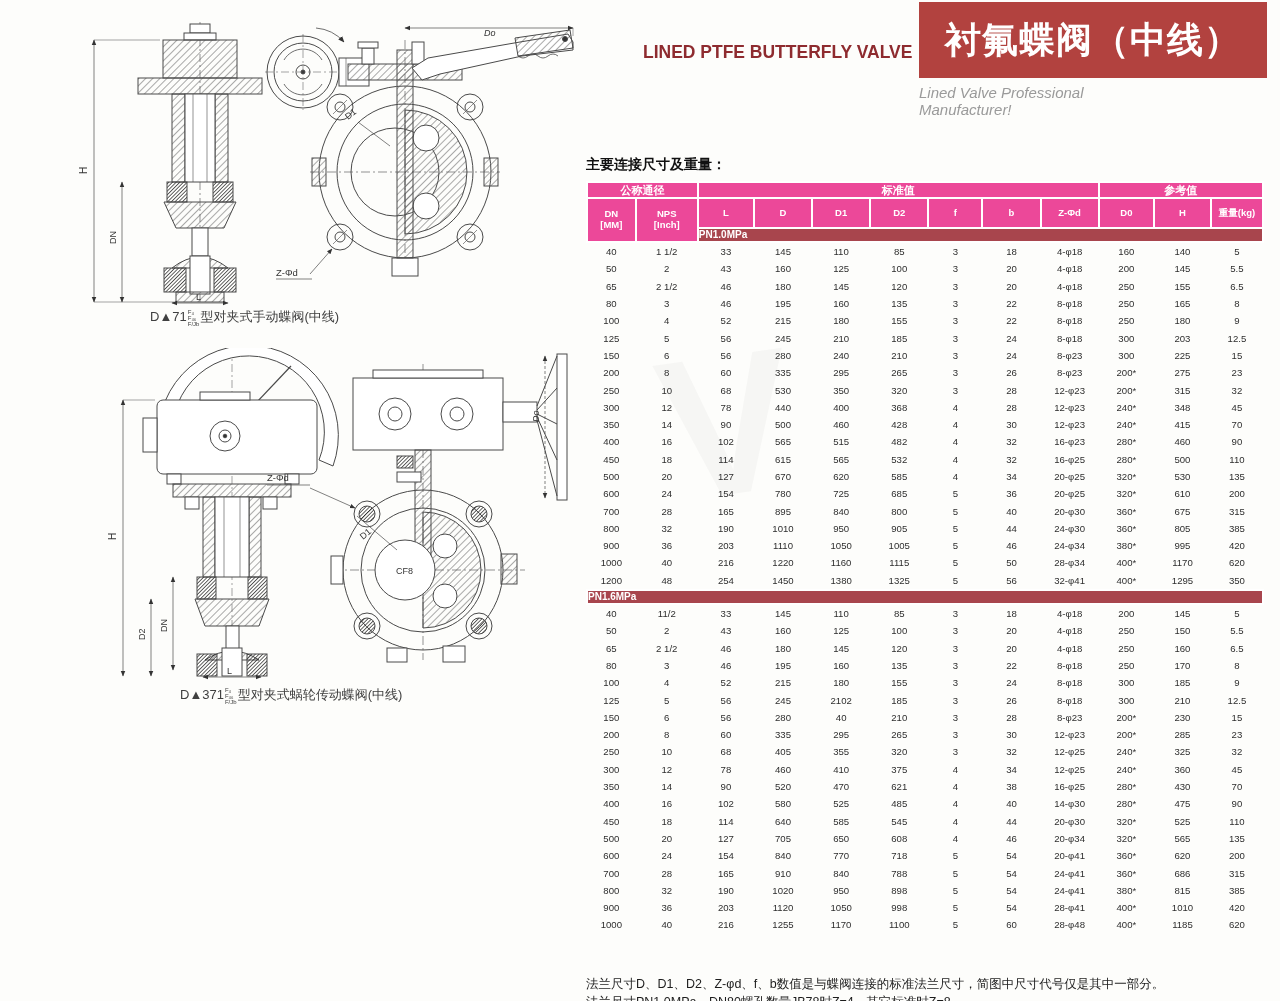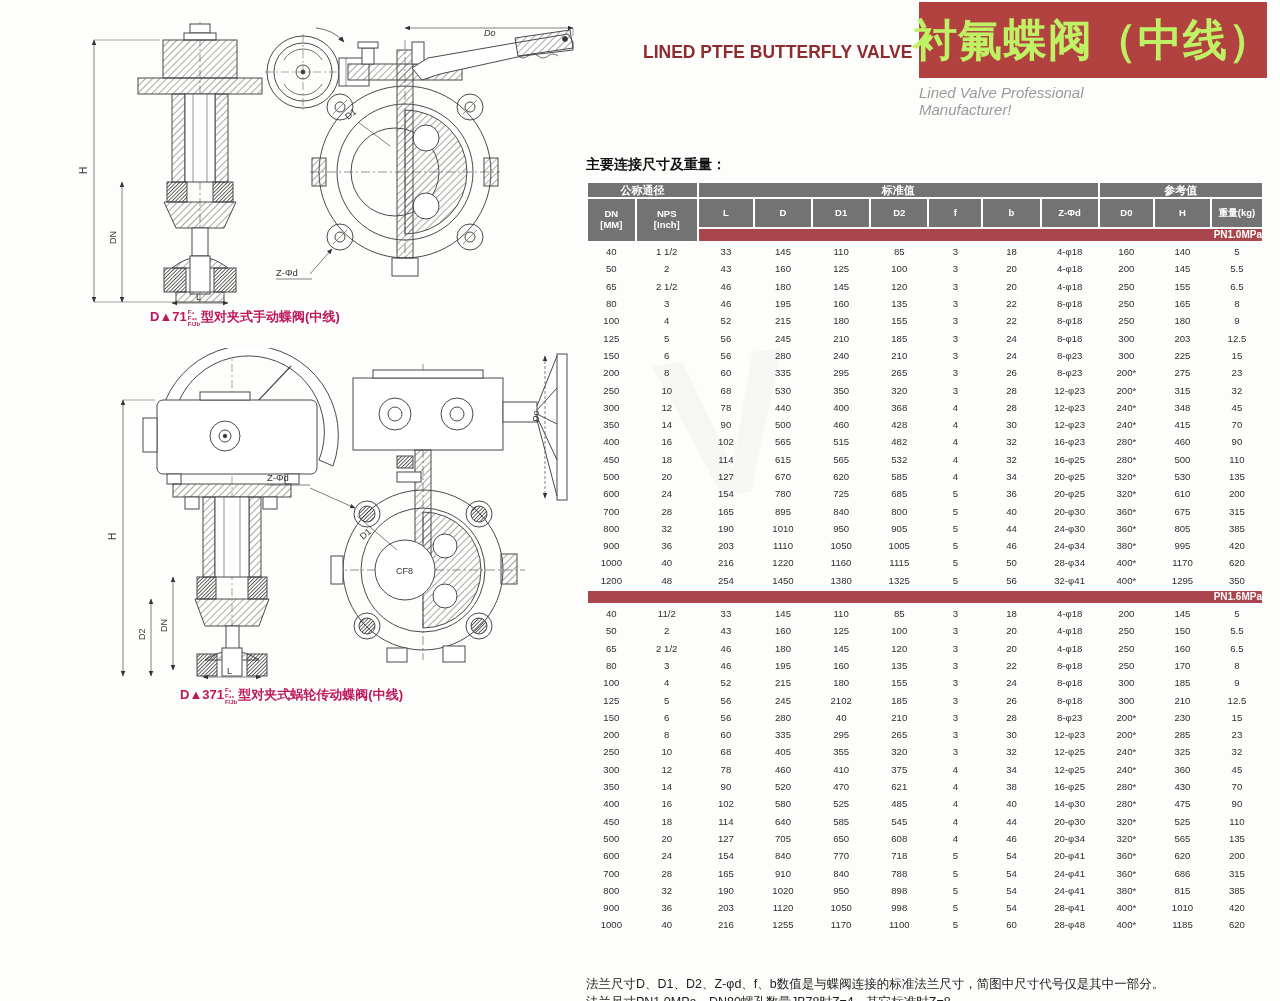--- a/index.html
+++ b/index.html
@@ -11,54 +11,54 @@
   .en-title{
     position:absolute;left:620px;top:41px;width:288px;text-align:right;
     font-size:19px;font-weight:bold;color:#8e2b2f;letter-spacing:0px;
     transform:scaleX(.92);transform-origin:right center;white-space:nowrap;
   }
   .cn-box{
     position:absolute;left:919px;top:2px;width:348px;height:76px;
     background:#b2423f;display:flex;align-items:center;justify-content:center;
   }
   .cn-box .cn{
-    color:#bef264;font-size:44px;font-weight:bold;letter-spacing:1px;white-space:nowrap;
+    color:#ffffff;font-size:36px;font-weight:bold;letter-spacing:1px;white-space:nowrap;
   }
   .sub-title{
     position:absolute;left:919px;top:84px;width:348px;
     font-style:italic;color:#9a9a9a;font-size:15px;line-height:17px;
   }
   
   .drw{position:absolute;}
   svg text{font-family:"Liberation Sans",sans-serif;fill:#333;}
   .cap{
-    position:absolute;font-size:13px;color:#be185d;white-space:nowrap;font-weight:bold;
+    position:absolute;font-size:13px;color:#404040;white-space:nowrap;
   }
   .cap .stack{
     display:inline-block;vertical-align:middle;font-size:6px;line-height:6px;
     text-align:left;margin:0 1px;
   }
   .cap .stack span{display:block;}
   .watermark{
     position:absolute;left:660px;top:310px;font-size:200px;font-weight:bold;
     color:rgba(150,150,150,0.07);transform:rotate(-8deg);pointer-events:none;
   }
   
   .tbl-wrap{position:absolute;left:586px;top:156px;width:678px;}
   .tbl-title{font-size:14px;font-weight:bold;color:#111;margin:0 0 7px 0;}
   table.spec{border-collapse:collapse;width:678px;table-layout:fixed;}
   table.spec th{
-    background:#737373;color:#fff;border:2px solid #fff;padding:0;
+    background:#ec4899;color:#fff;border:2px solid #fff;padding:0;
     font-size:10px;font-weight:bold;line-height:1.15;
   }
   table.spec tr.grp th{height:14px;font-size:11px;}
   table.spec tr.cols th{height:28px;font-size:9.5px;}
   table.spec th.band,table.spec td.band{
     background:#a8454d;color:#fff;font-weight:bold;font-size:10px;height:12px;
-    border:2px solid #fff;text-align:right;padding:0;
+    border:2px solid #fff;text-align:left;padding:0;
   }
   table.spec td{
     padding:0;text-align:center;font-size:9.6px;color:#2e2e2e;height:17.3px;
     white-space:nowrap;
   }
   .notes{position:absolute;left:586px;top:951px;width:686px;font-size:12.5px;line-height:1.45;color:#1d1d1d;margin-top:24px;}
 </style>
 </head>
 <body>
 

